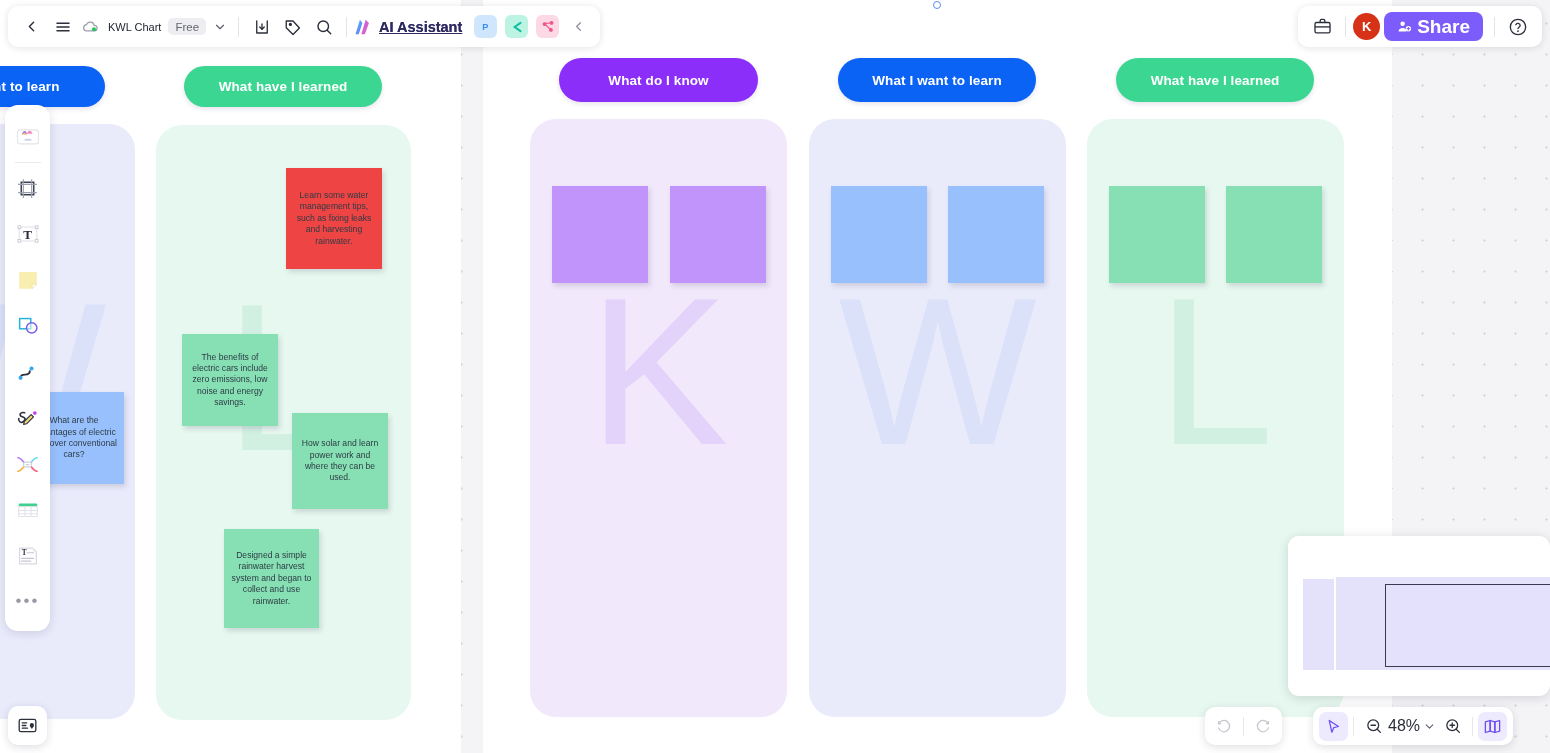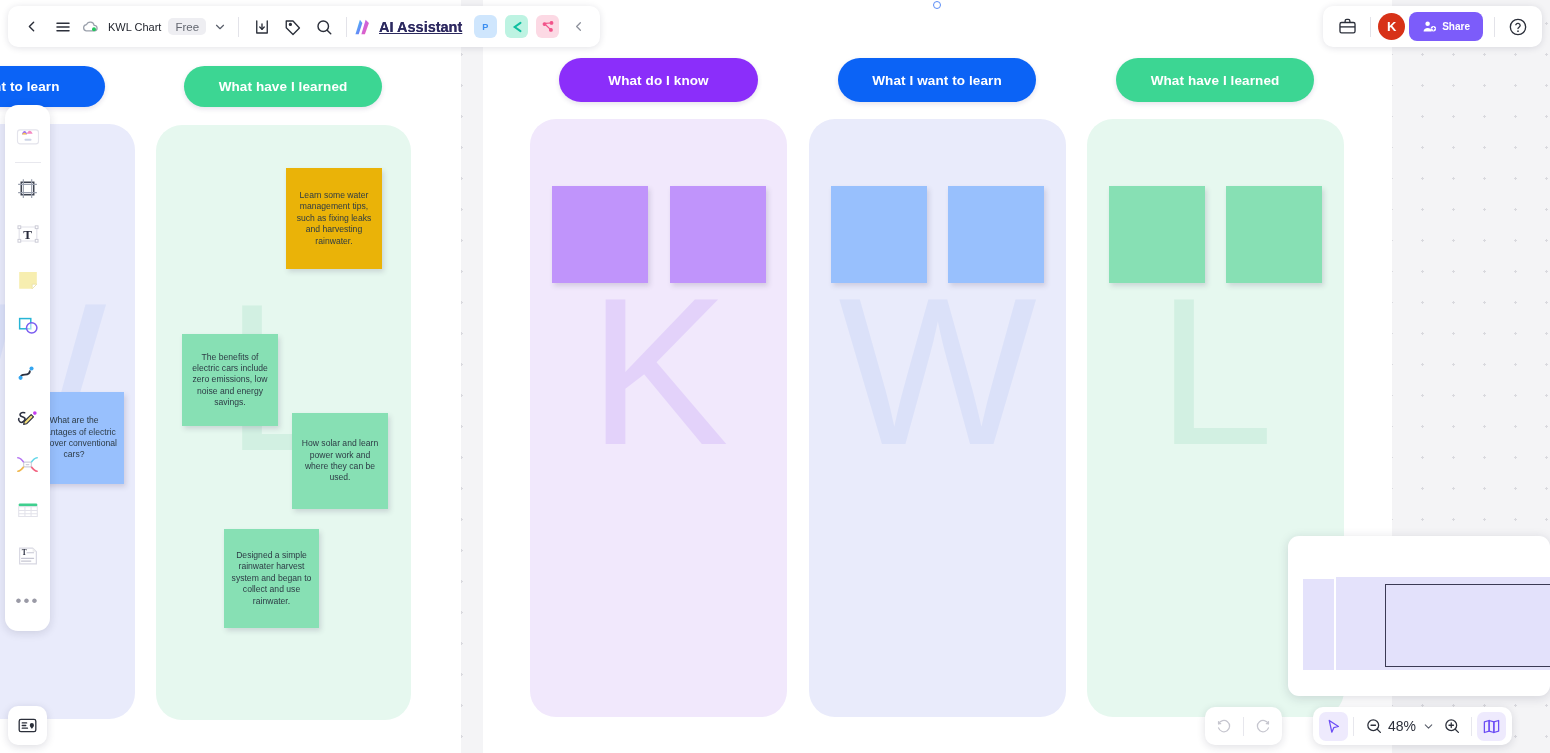--- a/index.html
+++ b/index.html
@@ -125,21 +125,21 @@
     width: 27px; height: 27px; border-radius: 50%;
     background: #d73218; color: #fff;
     font-size: 13px; font-weight: 700;
     display: flex; align-items: center; justify-content: center;
     cursor: pointer;
   }
   .share-btn {
     display: flex; align-items: center; gap: 5px;
     background: #7c5cfa; color: #fff;
     border-radius: 8px; height: 29px; padding: 0 13px;
-    font-size: 10px; font-weight: 600; cursor: pointer;
+    font-size: 19px; font-weight: 600; cursor: pointer;
     margin: 0 4px;
   }
 
   
   .rail {
     position: absolute; left: 5px; top: 105px;
     width: 45px;
     background: #fff;
     border-radius: 13px;
     box-shadow: 0 2px 10px rgba(30,30,60,.14);
@@ -190,21 +190,21 @@
     box-shadow: 0 2px 9px rgba(30,30,60,.14);
     display: flex; align-items: center; z-index: 38; padding: 0 6px;
   }
   .zb-btn {
     width: 29px; height: 29px; border-radius: 7px;
     display: flex; align-items: center; justify-content: center;
     cursor: pointer; color: #2b2f3a;
   }
   .zb-btn.active { background: #eeeafd; color: #6c4df5; }
   .zb-sep { width: 1px; height: 19px; background: #e7e7ed; margin: 0 5px; }
-  .zoom-val { font-size: 14px; color: #2b2f3a; min-width: 31px; text-align:left; cursor:pointer;}
+  .zoom-val { font-size: 16px; color: #2b2f3a; min-width: 31px; text-align:right; cursor:pointer;}
   .disabled { color: #c6c6cf; cursor: default; }
 
   .cursor-dot {
     position:absolute; left:933px; top:1px; width:8px; height:8px;
     border:1.6px solid #5b8df6; border-radius:50%; background:#fff; z-index:50;
   }
   svg { display:block; }
 </style>
 </head>
 <body>
@@ -226,21 +226,21 @@
     <span>What have I learned</span>
   </div>
   <div class="card" style="left: 156px; top: 125px; width: 255px; height: 595px; background: rgb(230, 248, 239);">
     <div class="watermark" style="color: rgb(210, 240, 226);">L</div>
   </div>
 
   <div class="note" style="left: 24px; top: 392px; width: 100px; height: 92px; background: rgb(152, 192, 253);">
     <span>What are the advantages of electric cars over conventional cars?</span>
   </div>
 
-  <div class="note" style="left: 286px; top: 168px; width: 96px; height: 101px; background: #eab308;">
+  <div class="note" style="left: 286px; top: 168px; width: 96px; height: 101px; background: #ef4444;">
     <span>Learn some water management tips, such as fixing leaks and harvesting rainwater.</span>
   </div>
   <div class="note" style="left: 182px; top: 334px; width: 96px; height: 92px; background: rgb(135, 224, 180);">
     <span>The benefits of electric cars include zero emissions, low noise and energy savings.</span>
   </div>
   <div class="note" style="left: 292px; top: 413px; width: 96px; height: 96px; background: rgb(135, 224, 180);">
     <span>How solar and learn power work and where they can be used.</span>
   </div>
   <div class="note" style="left: 224px; top: 529px; width: 95px; height: 99px; background: rgb(135, 224, 180);">
     <span>Designed a simple rainwater harvest system and began to collect and use rainwater.</span>

